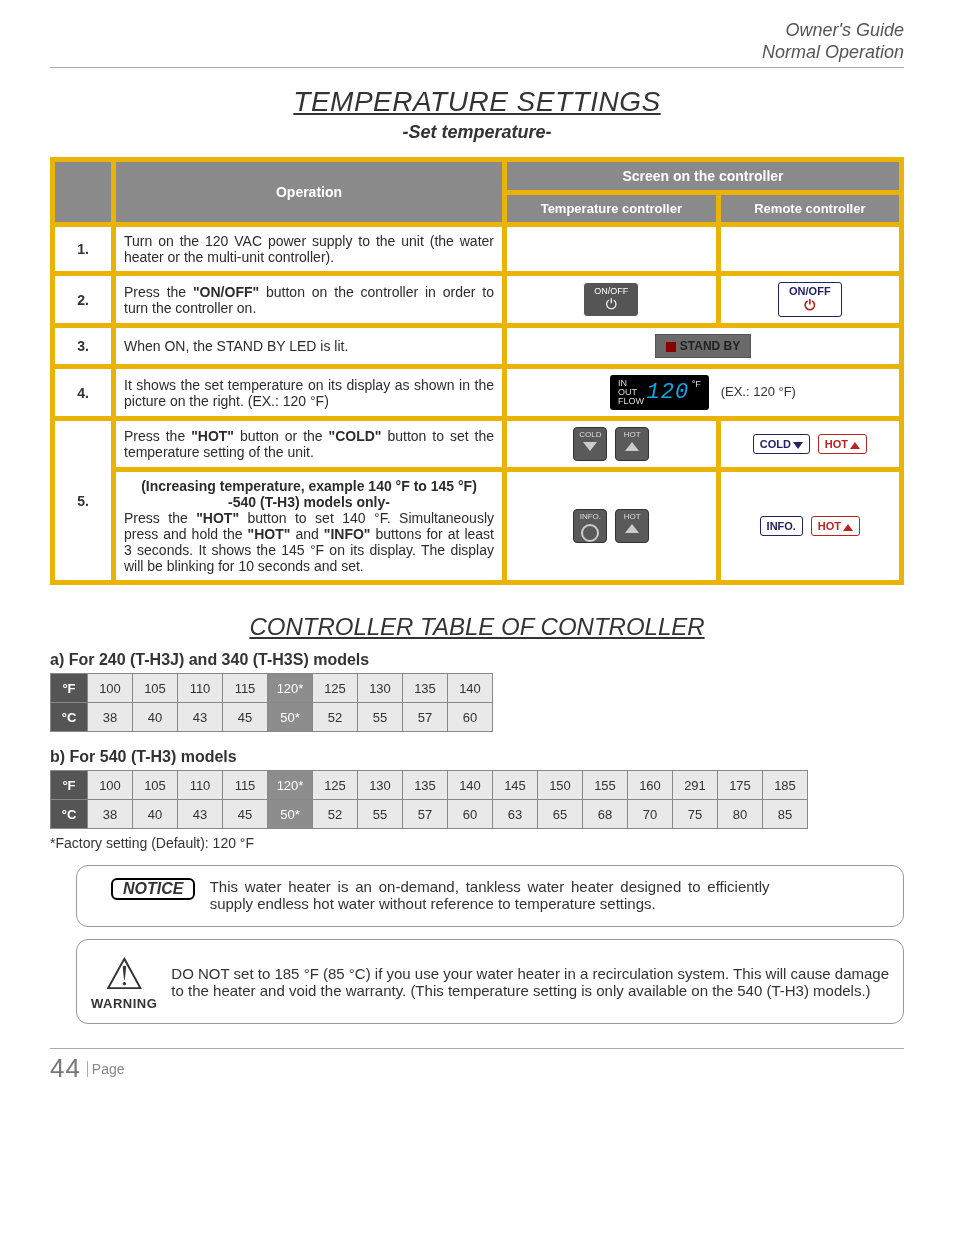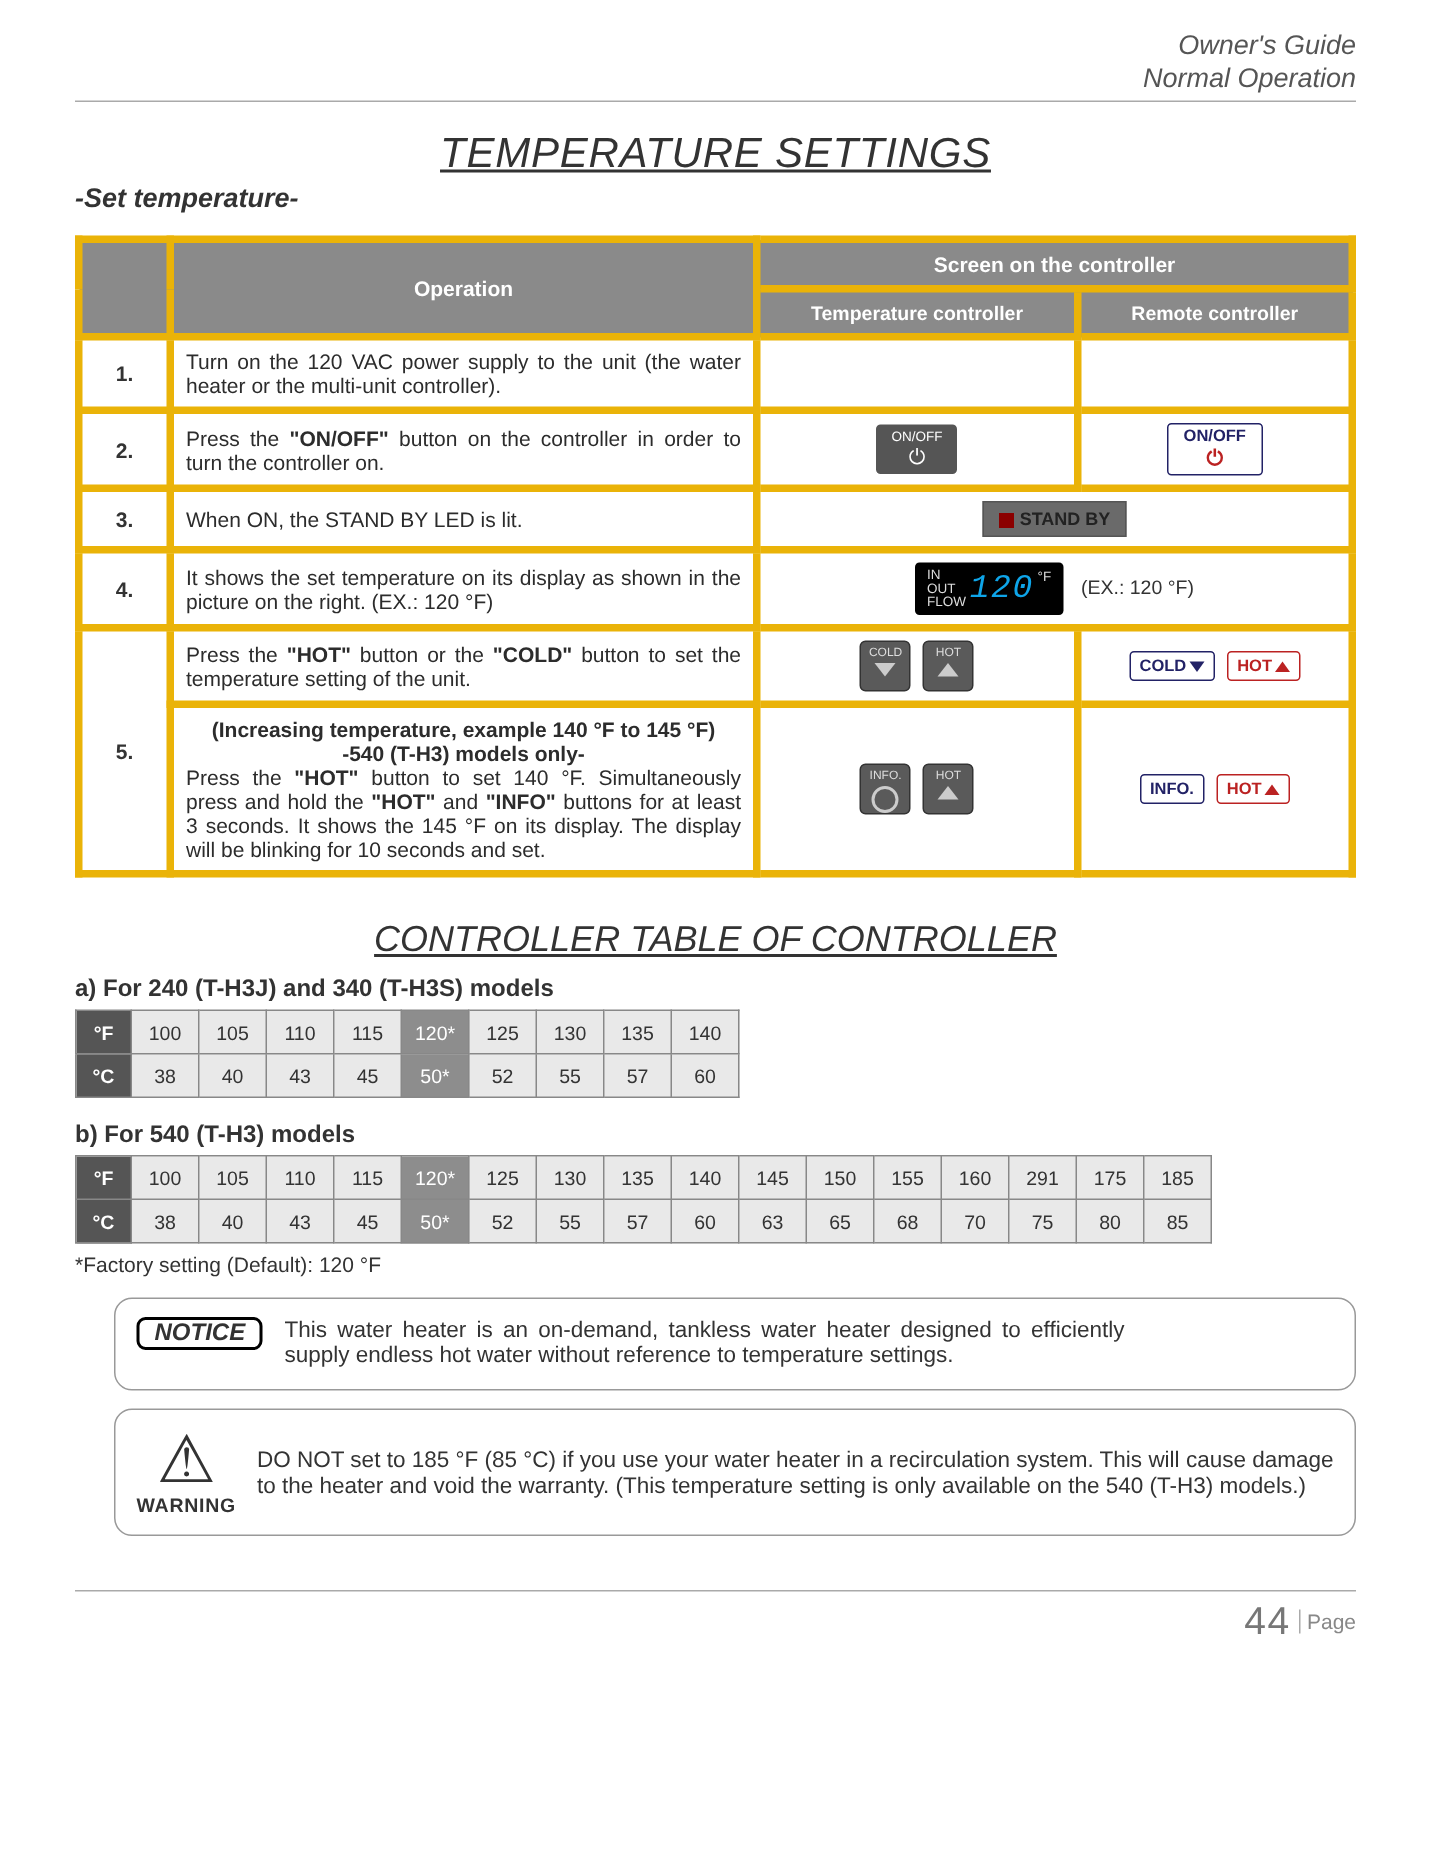--- a/index.html
+++ b/index.html
@@ -2,21 +2,21 @@
 <html><head>
 <meta charset="utf-8">
 <style>
   body{
     margin:0;padding:20px 50px;font-family:"Segoe UI",Arial,sans-serif;
     color:#333;background:#fff;width:854px;
   }
   .hdr-line{border-top:1px solid #aaa;margin-top:4px;}
   .hdr{ text-align:right;font-style:italic;color:#555;font-size:18px;line-height:1.2;margin-bottom:4px;}
   .title{ text-align:center;font-style:italic;font-size:28px;margin:18px 0 0 0;text-decoration:underline;letter-spacing:.5px;}
-  .subtitle{ font-style:italic;font-weight:bold;font-size:18px;margin:4px 0 14px 0;}
+  .subtitle{ text-align:center;font-style:italic;font-weight:bold;font-size:18px;margin:4px 0 14px 0;}
   table.op{border-collapse:collapse;width:100%;border:1px solid #888;}
   table.op th,table.op td{border:5px solid #eab308;padding:6px 8px;font-size:14px;}
   table.op th{background:#8a8a8a;color:#fff;font-weight:bold;}
   .stepnum{font-weight:bold;text-align:center;width:40px;font-size:16px;}
   .opcell{width:370px;color:#2c2c2c;}
   .just{text-align:justify;}
   .ctr{text-align:center;}
   .strong{font-weight:bold;text-align:center;}
   .corner{width:40px;background:linear-gradient(to bottom right,#fff 0%,#fff 49%,#8a8a8a 50%,#8a8a8a 100%);}
   
@@ -39,27 +39,27 @@
   
   .sect2h{ text-align:center;font-style:italic;font-size:24px;text-decoration:underline;margin:28px 0 10px;}
   .sub{font-weight:bold;margin:6px 0 4px;font-size:16px;}
   table.temp{border-collapse:collapse;}
   table.temp td,table.temp th{border:1px solid #888;width:42px;height:26px;text-align:center;font-size:13px;}
   table.temp th{background:#555;color:#fff;width:34px;}
   table.temp td{background:#e9e9e9;}
   table.temp td.def{background:#8d8d8d;color:#fff;}
   .foot{font-size:14px;margin-top:6px;}
   .notice-box{border:1px solid #999;border-radius:12px;padding:12px 14px 14px;margin:14px 0 12px 26px;font-size:15px;}
-  .notice-lbl{display:inline-block;border:2px solid #000;border-radius:6px;padding:0 10px;font-weight:bold;font-style:italic;font-size:16px;vertical-align:top;margin-right:10px;}
+  .notice-lbl{display:inline-block;border:2px solid #000;border-radius:6px;padding:0 10px;font-weight:bold;font-style:italic;font-size:16px;vertical-align:top;margin-right:10px;margin-left:20px;}
   .notice-txt{display:inline-block;width:560px;vertical-align:top;text-align:justify;}
   .warn-box{border:1px solid #999;border-radius:12px;padding:12px 14px;margin:0 0 0 26px;font-size:15px;display:flex;align-items:center;gap:14px;}
   .warn-icon{font-size:44px;line-height:1;}
   .warn-lbl{font-weight:bold;font-size:13px;letter-spacing:.5px;}
   .warn-txt{font-weight:normal;text-align:justify;flex:1;}
-  .pgfoot{border-top:1px solid #aaa;margin-top:36px;text-align:right;font-size:14px;color:#888;padding-top:4px;}
+  .pgfoot{border-top:1px solid #aaa;margin-top:24px;text-align:left;font-size:14px;color:#888;padding-top:4px;}
   .pgfoot .big{font-size:26px;color:#777;vertical-align:-3px;letter-spacing:1px;}
 </style>
 </head>
 <body>
 
 <div class="hdr">
   <span>Owner's Guide</span><br>
   <span>Normal Operation</span>
 </div>
 <div class="hdr-line"></div>

